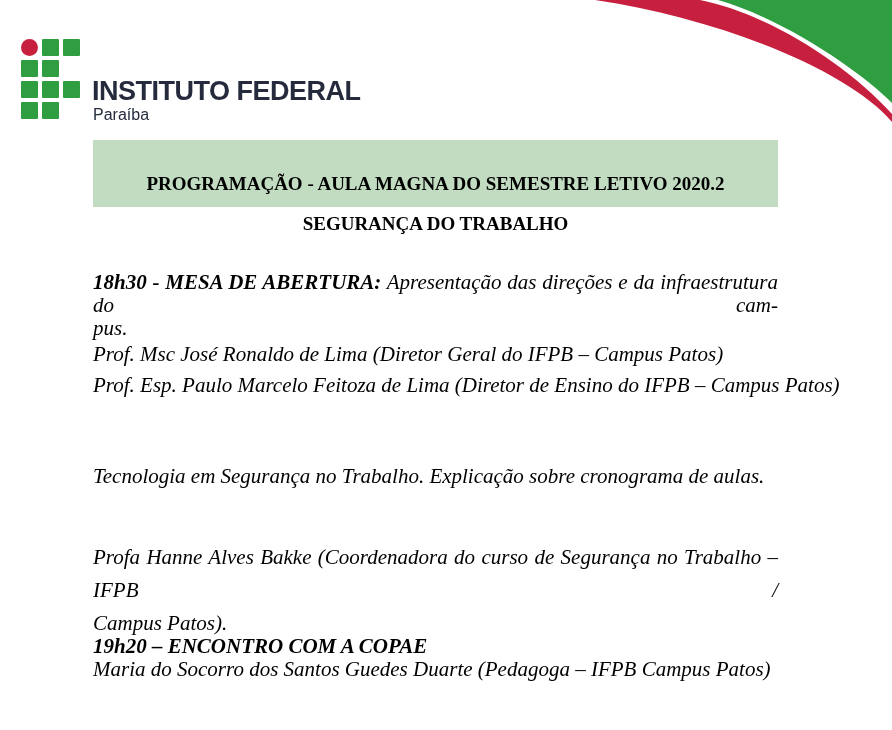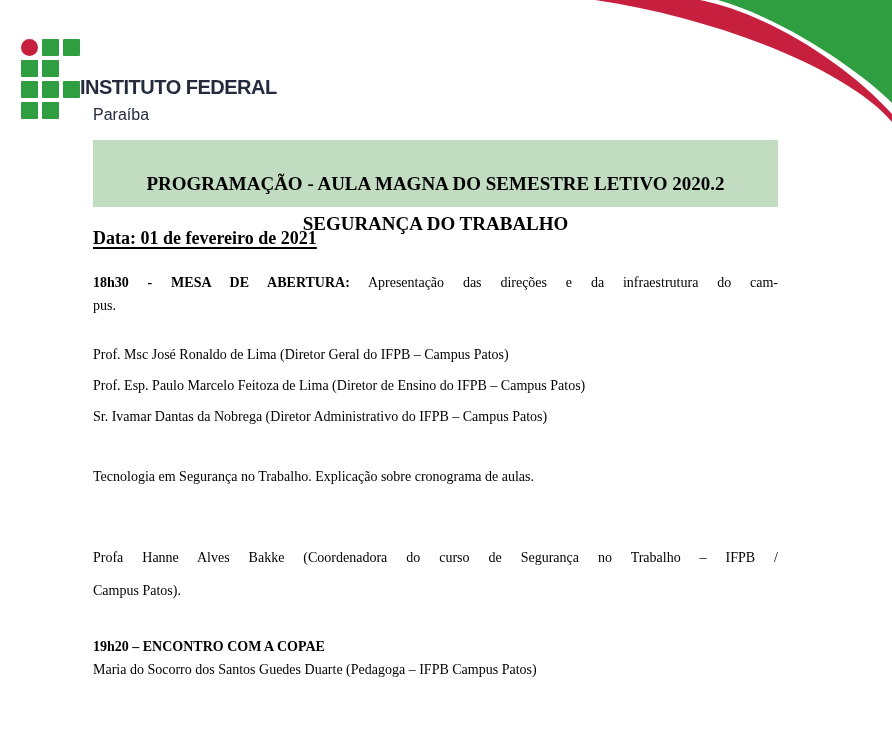--- a/index.html
+++ b/index.html
@@ -31,25 +31,25 @@
     left: 21px;
     top: 39px;
     width: 59px;
     height: 80px;
     display: block;
   }
   .logo-sq { fill: #2f9e41; }
   .logo-dot { fill: #c7203f; }
   .logo-title {
     position: absolute;
-    left: 80px;
+    left: 92px;
     top: 76px;
     font-family: "Liberation Sans", sans-serif;
     font-weight: bold;
-    font-size: 20px;
+    font-size: 27px;
     letter-spacing: -0.5px;
     color: #252b3d;
     white-space: nowrap;
   }
   .logo-subtitle {
     position: absolute;
     left: 93px;
     top: 98px;
     font-family: "Liberation Sans", sans-serif;
     font-size: 16px;
@@ -92,21 +92,22 @@
     text-decoration-thickness: 2px;
     text-underline-offset: 3px;
     white-space: nowrap;
   }
 
   
   .para {
     position: absolute;
     left: 93px;
     width: 685px;
-    font-size: 14px;
+    font-size: 21px;
+    font-style: italic;
   }
   .jline { text-align: justify; text-align-last: justify; }
   .b { font-weight: bold; }
   .nowrap { white-space: nowrap; }
 
   .p-1830   { top: 271px; line-height: 23px; }
   .p-people { top: 339px; line-height: 31px; }
   .p-1850   { top: 465px; line-height: 23px; }
   .p-profa  { top: 541px; line-height: 33px; }
   .p-1920   { top: 635px; line-height: 23px; }
@@ -134,33 +135,31 @@
     <rect class="logo-sq" x="21" y="63" width="17" height="17" rx="1"></rect>
   </svg>
   <div class="logo-title">INSTITUTO FEDERAL</div>
   <div class="logo-subtitle">Paraíba</div>
 
   <div class="banner">
     <div class="banner-line banner-line1">PROGRAMAÇÃO - AULA MAGNA DO SEMESTRE LETIVO 2020.2</div>
     <div class="banner-line banner-line2">SEGURANÇA DO TRABALHO</div>
   </div>
 
-  <div class="date-heading">Data: 01 de fevereiro de 2021</div>
 
   <div class="para p-1830">
     <div class="jline">
       <span class="b">18h30 - MESA DE ABERTURA:</span><span> Apresentação das direções e da infraestrutura do cam-</span>
     </div>
     <div>pus.</div>
   </div>
 
   <div class="para p-people">
     <div class="nowrap">Prof. Msc José Ronaldo de Lima (Diretor Geral do IFPB – Campus Patos)</div>
     <div class="nowrap">Prof. Esp. Paulo Marcelo Feitoza de Lima (Diretor de Ensino do IFPB – Campus Patos)</div>
-    <div class="nowrap">Sr. Ivamar Dantas da Nobrega (Diretor Administrativo do IFPB – Campus Patos)</div>
   </div>
 
   <div class="para p-1850">
     <div>Tecnologia em Segurança no Trabalho. Explicação sobre cronograma de aulas.</div>
   </div>
 
   <div class="para p-profa">
     <div class="jline">Profa Hanne Alves Bakke (Coordenadora do curso de Segurança no Trabalho – IFPB /</div>
     <div>Campus Patos).</div>
   </div>

